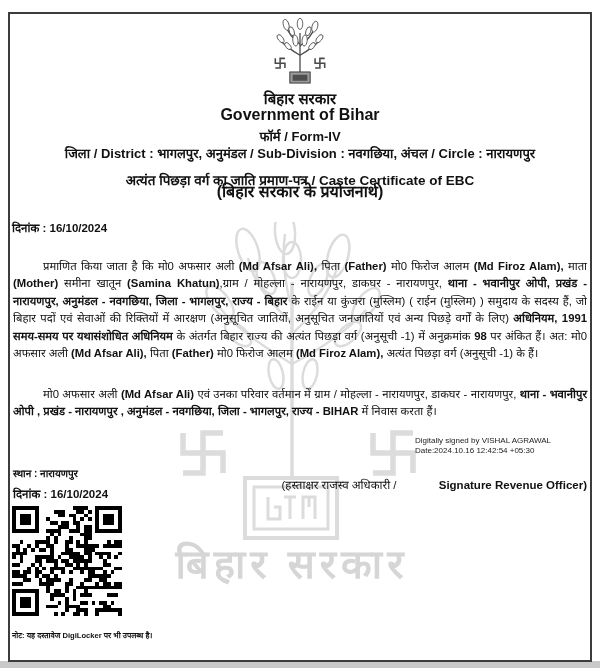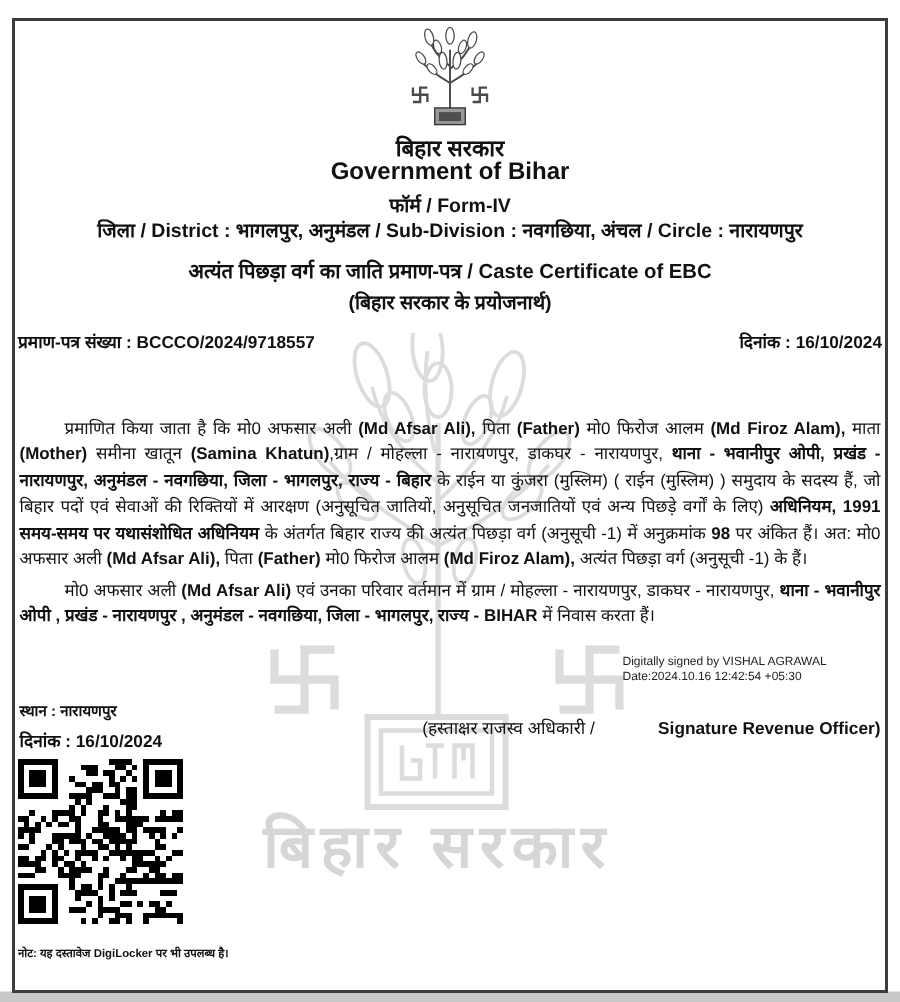--- a/index.html
+++ b/index.html
@@ -9,24 +9,24 @@
   .bottom-strip{position:absolute;left:0;bottom:0;width:600px;height:7px;background:#c9c9c9;}
   .abs{position:absolute;}
   .ctr{left:0;width:600px;text-align:center;}
   .wm{position:absolute;left:140px;top:222px;width:300px;height:385px;z-index:0;}
   .content{position:relative;z-index:1;}
   .h-hi{top:88px;font-size:15px;font-weight:bold;}
   .h-en{top:106px;font-size:16px;font-weight:bold;}
   .h-form{top:127px;font-size:13px;font-weight:bold;}
   .h-district{top:144px;font-size:13px;font-weight:bold;}
   .h-title{top:171px;font-size:13.5px;font-weight:bold;}
-  .h-purpose{top:192px;font-size:13px;font-weight:bold;}
+  .h-purpose{top:180px;font-size:16px;font-weight:bold;}
   .meta-row{top:220px;left:12px;width:576px;display:flex;justify-content:space-between;font-size:11.5px;font-weight:bold;}
   .para{left:13px;width:574px;font-size:11.3px;line-height:17.4px;text-align:justify;text-indent:30px;}
-  .para1{top:258px;margin-top:20px;}
+  .para1{top:258px;}
   .para2{top:386px;}
   .digsig{left:415px;top:436px;font-size:8px;line-height:10px;color:#222;}
   .place-line{left:13px;top:466px;font-size:10px;font-weight:bold;}
   .date-line2{left:13px;top:486px;font-size:11.5px;font-weight:bold;}
   .officer-line{right:13px;top:477px;font-size:11.5px;text-align:right;}
   .qr{left:12px;top:505px;width:110px;height:112px;}
   .qr svg{width:100%;height:100%;fill:#000;}
   .notes{left:12px;top:631px;width:570px;font-size:7.6px;font-weight:bold;line-height:9.6px;color:#111;}
   .emblem-top{left:50%;transform:translateX(-50%);top:18px;width:74px;height:70px;}
 </style>
@@ -112,21 +112,20 @@
     </svg>
 
     <div class="abs ctr h-hi">बिहार सरकार</div>
     <div class="abs ctr h-en">Government of Bihar</div>
     <div class="abs ctr h-form">फॉर्म / Form-IV</div>
     <div class="abs ctr h-district">जिला / District : भागलपुर, अनुमंडल / Sub-Division : नवगछिया, अंचल / Circle : नारायणपुर</div>
     <div class="abs ctr h-title">अत्यंत पिछड़ा वर्ग का जाति प्रमाण-पत्र / Caste Certificate of EBC</div>
     <div class="abs ctr h-purpose">(बिहार सरकार के प्रयोजनार्थ)</div>
 
     <div class="abs meta-row">
-      <span>प्रमाण-पत्र संख्या : BCCCO/2024/9718557</span>
       <span>दिनांक : 16/10/2024</span>
     </div>
 
     <div class="abs para para1"><span>प्रमाणित किया जाता है कि मो0 अफसार अली </span><span style="font-weight: 700;">(Md Afsar Ali),</span><span> पिता </span><span style="font-weight: 700;">(Father)</span><span> मो0 फिरोज आलम </span><span style="font-weight: 700;">(Md Firoz Alam),</span><span> माता </span><span style="font-weight: 700;">(Mother)</span><span> समीना खातून </span><span style="font-weight: 700;">(Samina Khatun)</span><span>,ग्राम / मोहल्ला - नारायणपुर, डाकघर - नारायणपुर, </span><span style="font-weight: 700;">थाना - भवानीपुर ओपी, प्रखंड - नारायणपुर, अनुमंडल - नवगछिया, जिला - भागलपुर, राज्य - बिहार</span><span> के राईन या कुंजरा (मुस्लिम) ( राईन (मुस्लिम) ) समुदाय के सदस्य हैं, जो बिहार पदों एवं सेवाओं की रिक्तियों में आरक्षण (अनुसूचित जातियों, अनुसूचित जनजातियों एवं अन्य पिछड़े वर्गों के लिए) </span><span style="font-weight: 700;">अधिनियम, 1991 समय-समय पर यथासंशोधित अधिनियम</span><span> के अंतर्गत बिहार राज्य की अत्यंत पिछड़ा वर्ग (अनुसूची -1) में अनुक्रमांक </span><span style="font-weight: 700;">98</span><span> पर अंकित हैं। अत: मो0 अफसार अली </span><span style="font-weight: 700;">(Md Afsar Ali),</span><span> पिता </span><span style="font-weight: 700;">(Father)</span><span> मो0 फिरोज आलम </span><span style="font-weight: 700;">(Md Firoz Alam),</span><span> अत्यंत पिछड़ा वर्ग (अनुसूची -1) के हैं।</span></div>
     <div class="abs para para2"><span>मो0 अफसार अली </span><span style="font-weight: 700;">(Md Afsar Ali)</span><span> एवं उनका परिवार वर्तमान में ग्राम / मोहल्ला - नारायणपुर, डाकघर - नारायणपुर, </span><span style="font-weight: 700;">थाना - भवानीपुर ओपी , प्रखंड - नारायणपुर , अनुमंडल - नवगछिया, जिला - भागलपुर, राज्य - BIHAR</span><span> में निवास करता हैं।</span></div>
 
     <div class="abs digsig">
       <div>Digitally signed by VISHAL AGRAWAL</div>
       <div>Date:2024.10.16 12:42:54 +05:30</div>
     </div>

